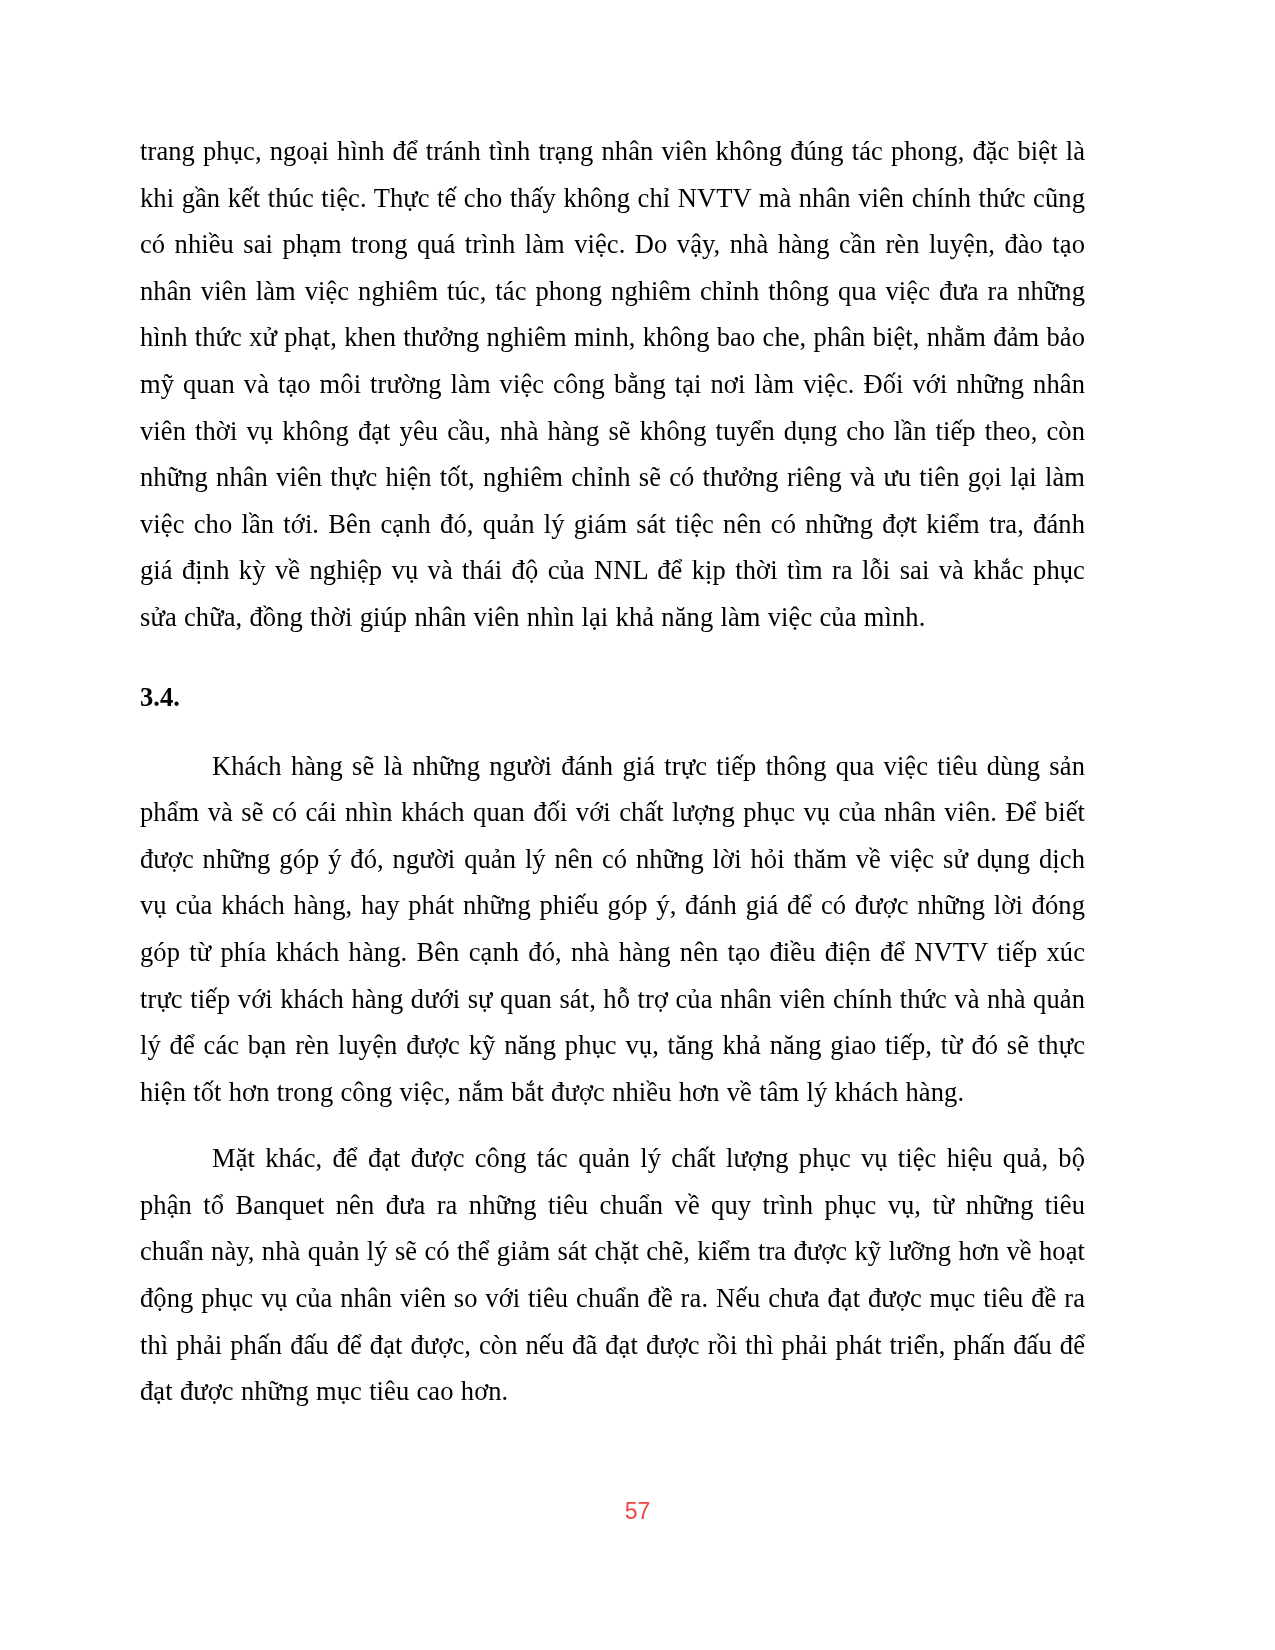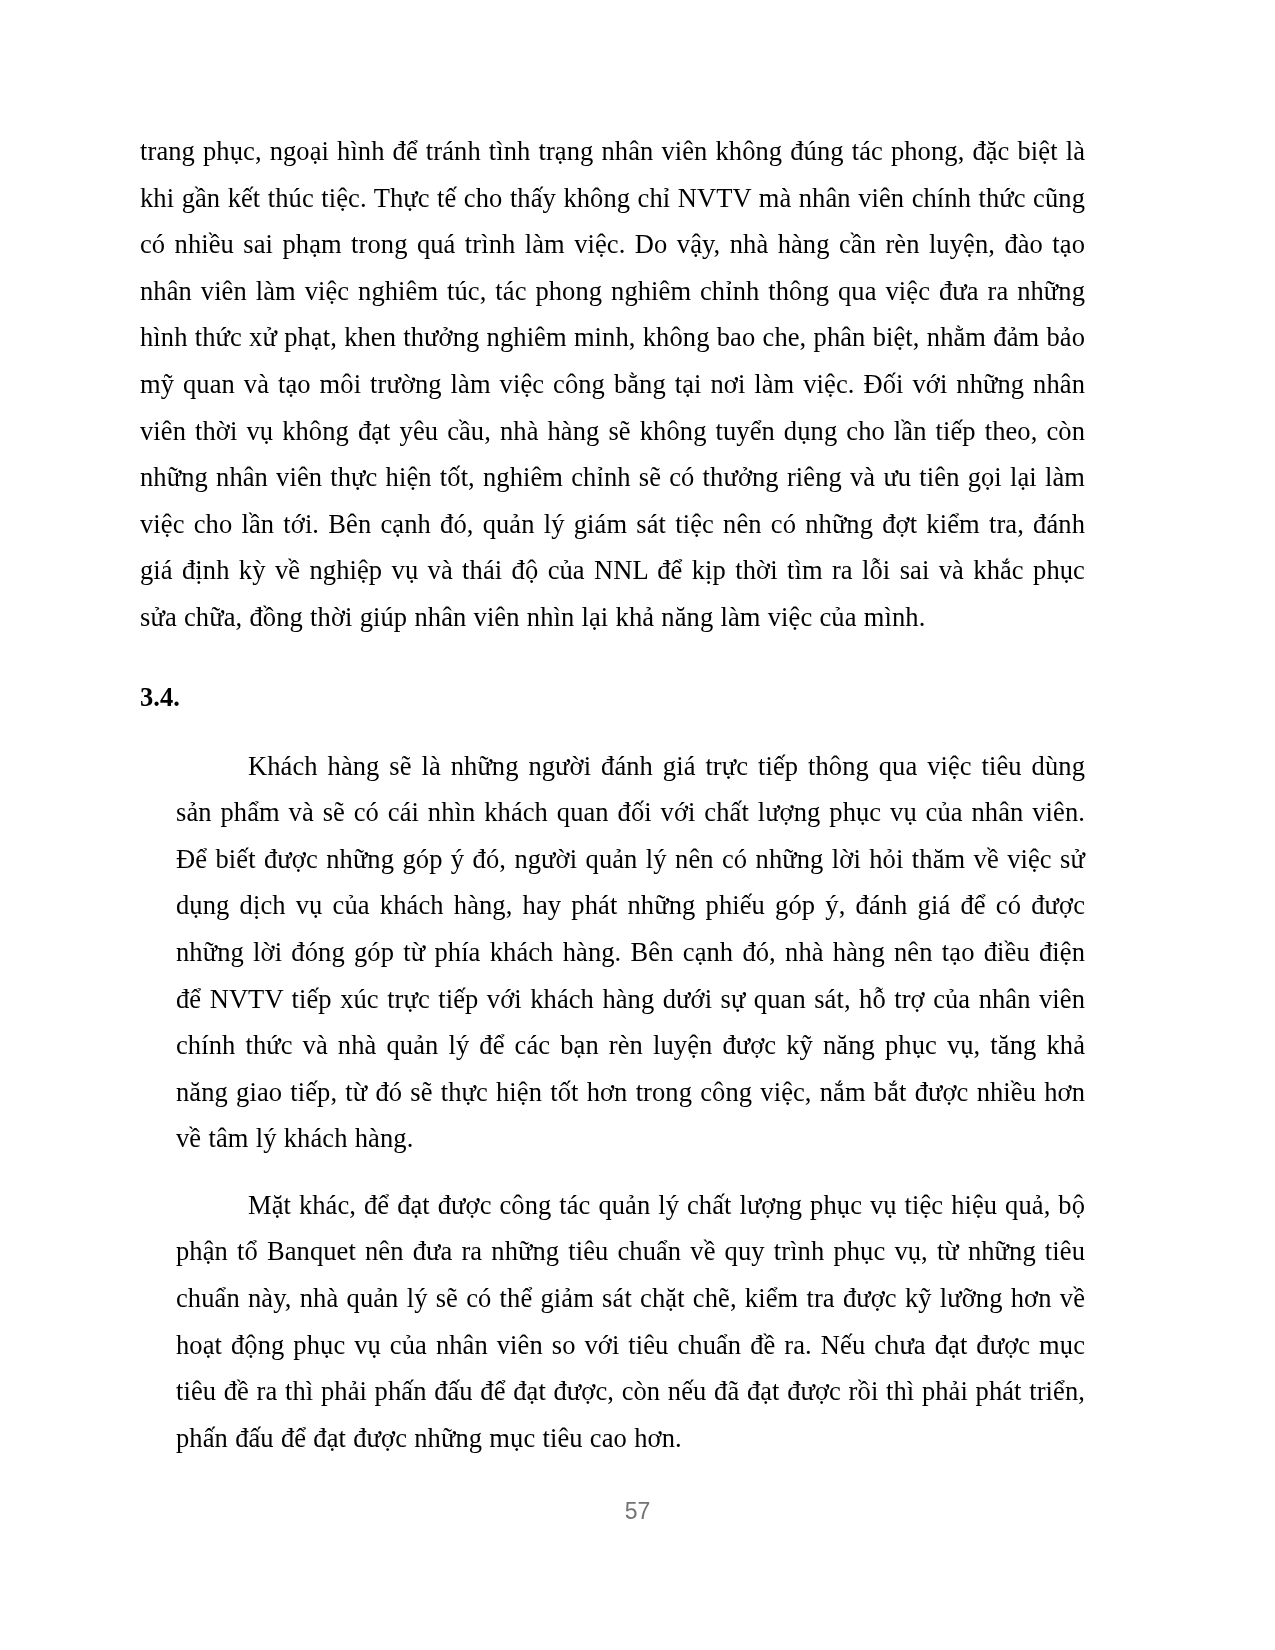--- a/index.html
+++ b/index.html
@@ -32,21 +32,20 @@
     margin: 0 0 0 0;
     font-size: 26.5px;
     line-height: 46.6px;
     text-align: justify;
     text-justify: inter-word;
     letter-spacing: 0.1px;
     word-spacing: 0.5px;
   }
   p.body-text.indent {
     text-indent: 72px;
-    margin-left: 36px;
   }
   .gap-before-heading { height: 30px; }
   .gap-sm { height: 20px; }
 
   .heading {
     display: flex;
     flex-direction: column;
     align-items: flex-start;
     font-weight: bold;
     font-size: 26.5px;
@@ -78,21 +77,21 @@
   }
 
   .page-number {
     position: absolute;
     left: 0;
     right: 0;
     top: 1498px;
     text-align: center;
     font-family: "Liberation Sans", "DejaVu Sans", sans-serif;
     font-size: 23px;
-    color: #737373;
+    color: #ef4444;
   }
 </style>
 </head>
 <body>
 
 <div class="page">
 
   <div class="content">
 
     <p class="body-text">trang phục, ngoại hình để tránh tình trạng nhân viên không đúng tác phong, đặc biệt là khi gần kết thúc tiệc. Thực tế cho thấy không chỉ NVTV mà nhân viên chính thức cũng có nhiều sai phạm trong quá trình làm việc. Do vậy, nhà hàng cần rèn luyện, đào tạo nhân viên làm việc nghiêm túc, tác phong nghiêm chỉnh thông qua việc đưa ra những hình thức xử phạt, khen thưởng nghiêm minh, không bao che, phân biệt, nhằm đảm bảo mỹ quan và tạo môi trường làm việc công bằng tại nơi làm việc. Đối với những nhân viên thời vụ không đạt yêu cầu, nhà hàng sẽ không tuyển dụng cho lần tiếp theo, còn những nhân viên thực hiện tốt, nghiêm chỉnh sẽ có thưởng riêng và ưu tiên gọi lại làm việc cho lần tới. Bên cạnh đó, quản lý giám sát tiệc nên có những đợt kiểm tra, đánh giá định kỳ về nghiệp vụ và thái độ của NNL để kịp thời tìm ra lỗi sai và khắc phục sửa chữa, đồng thời giúp nhân viên nhìn lại khả năng làm việc của mình.</p>

